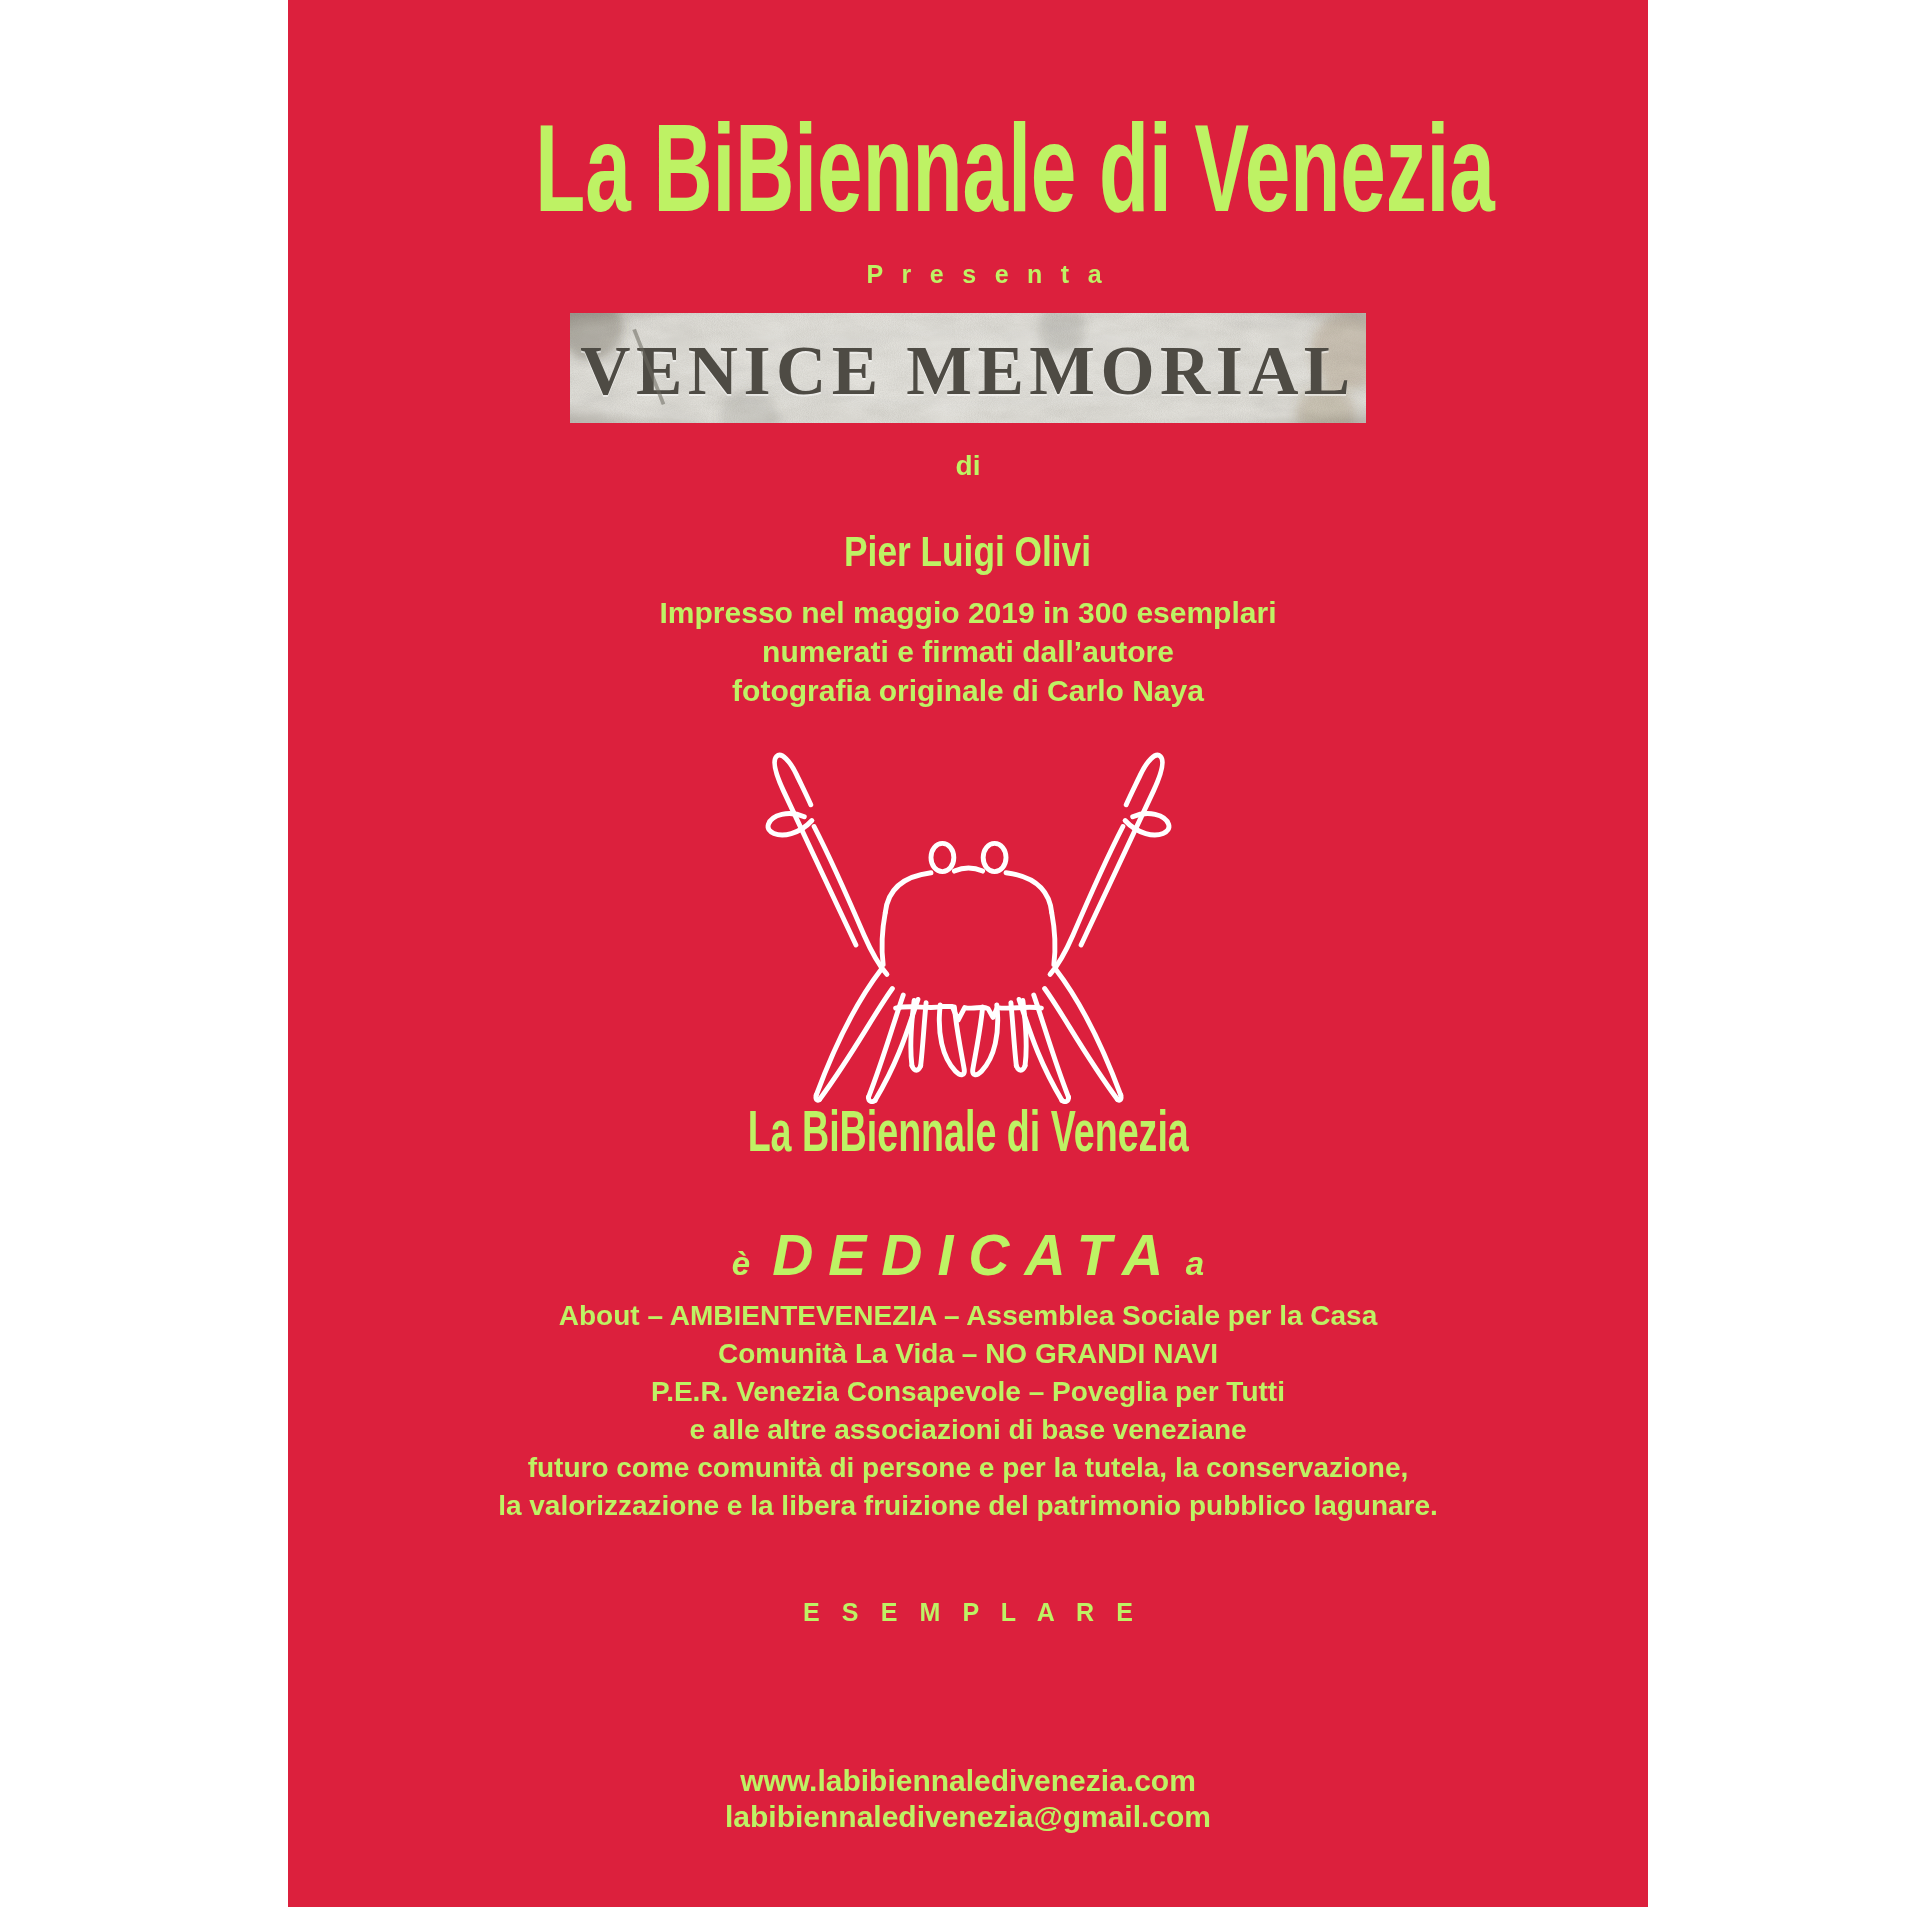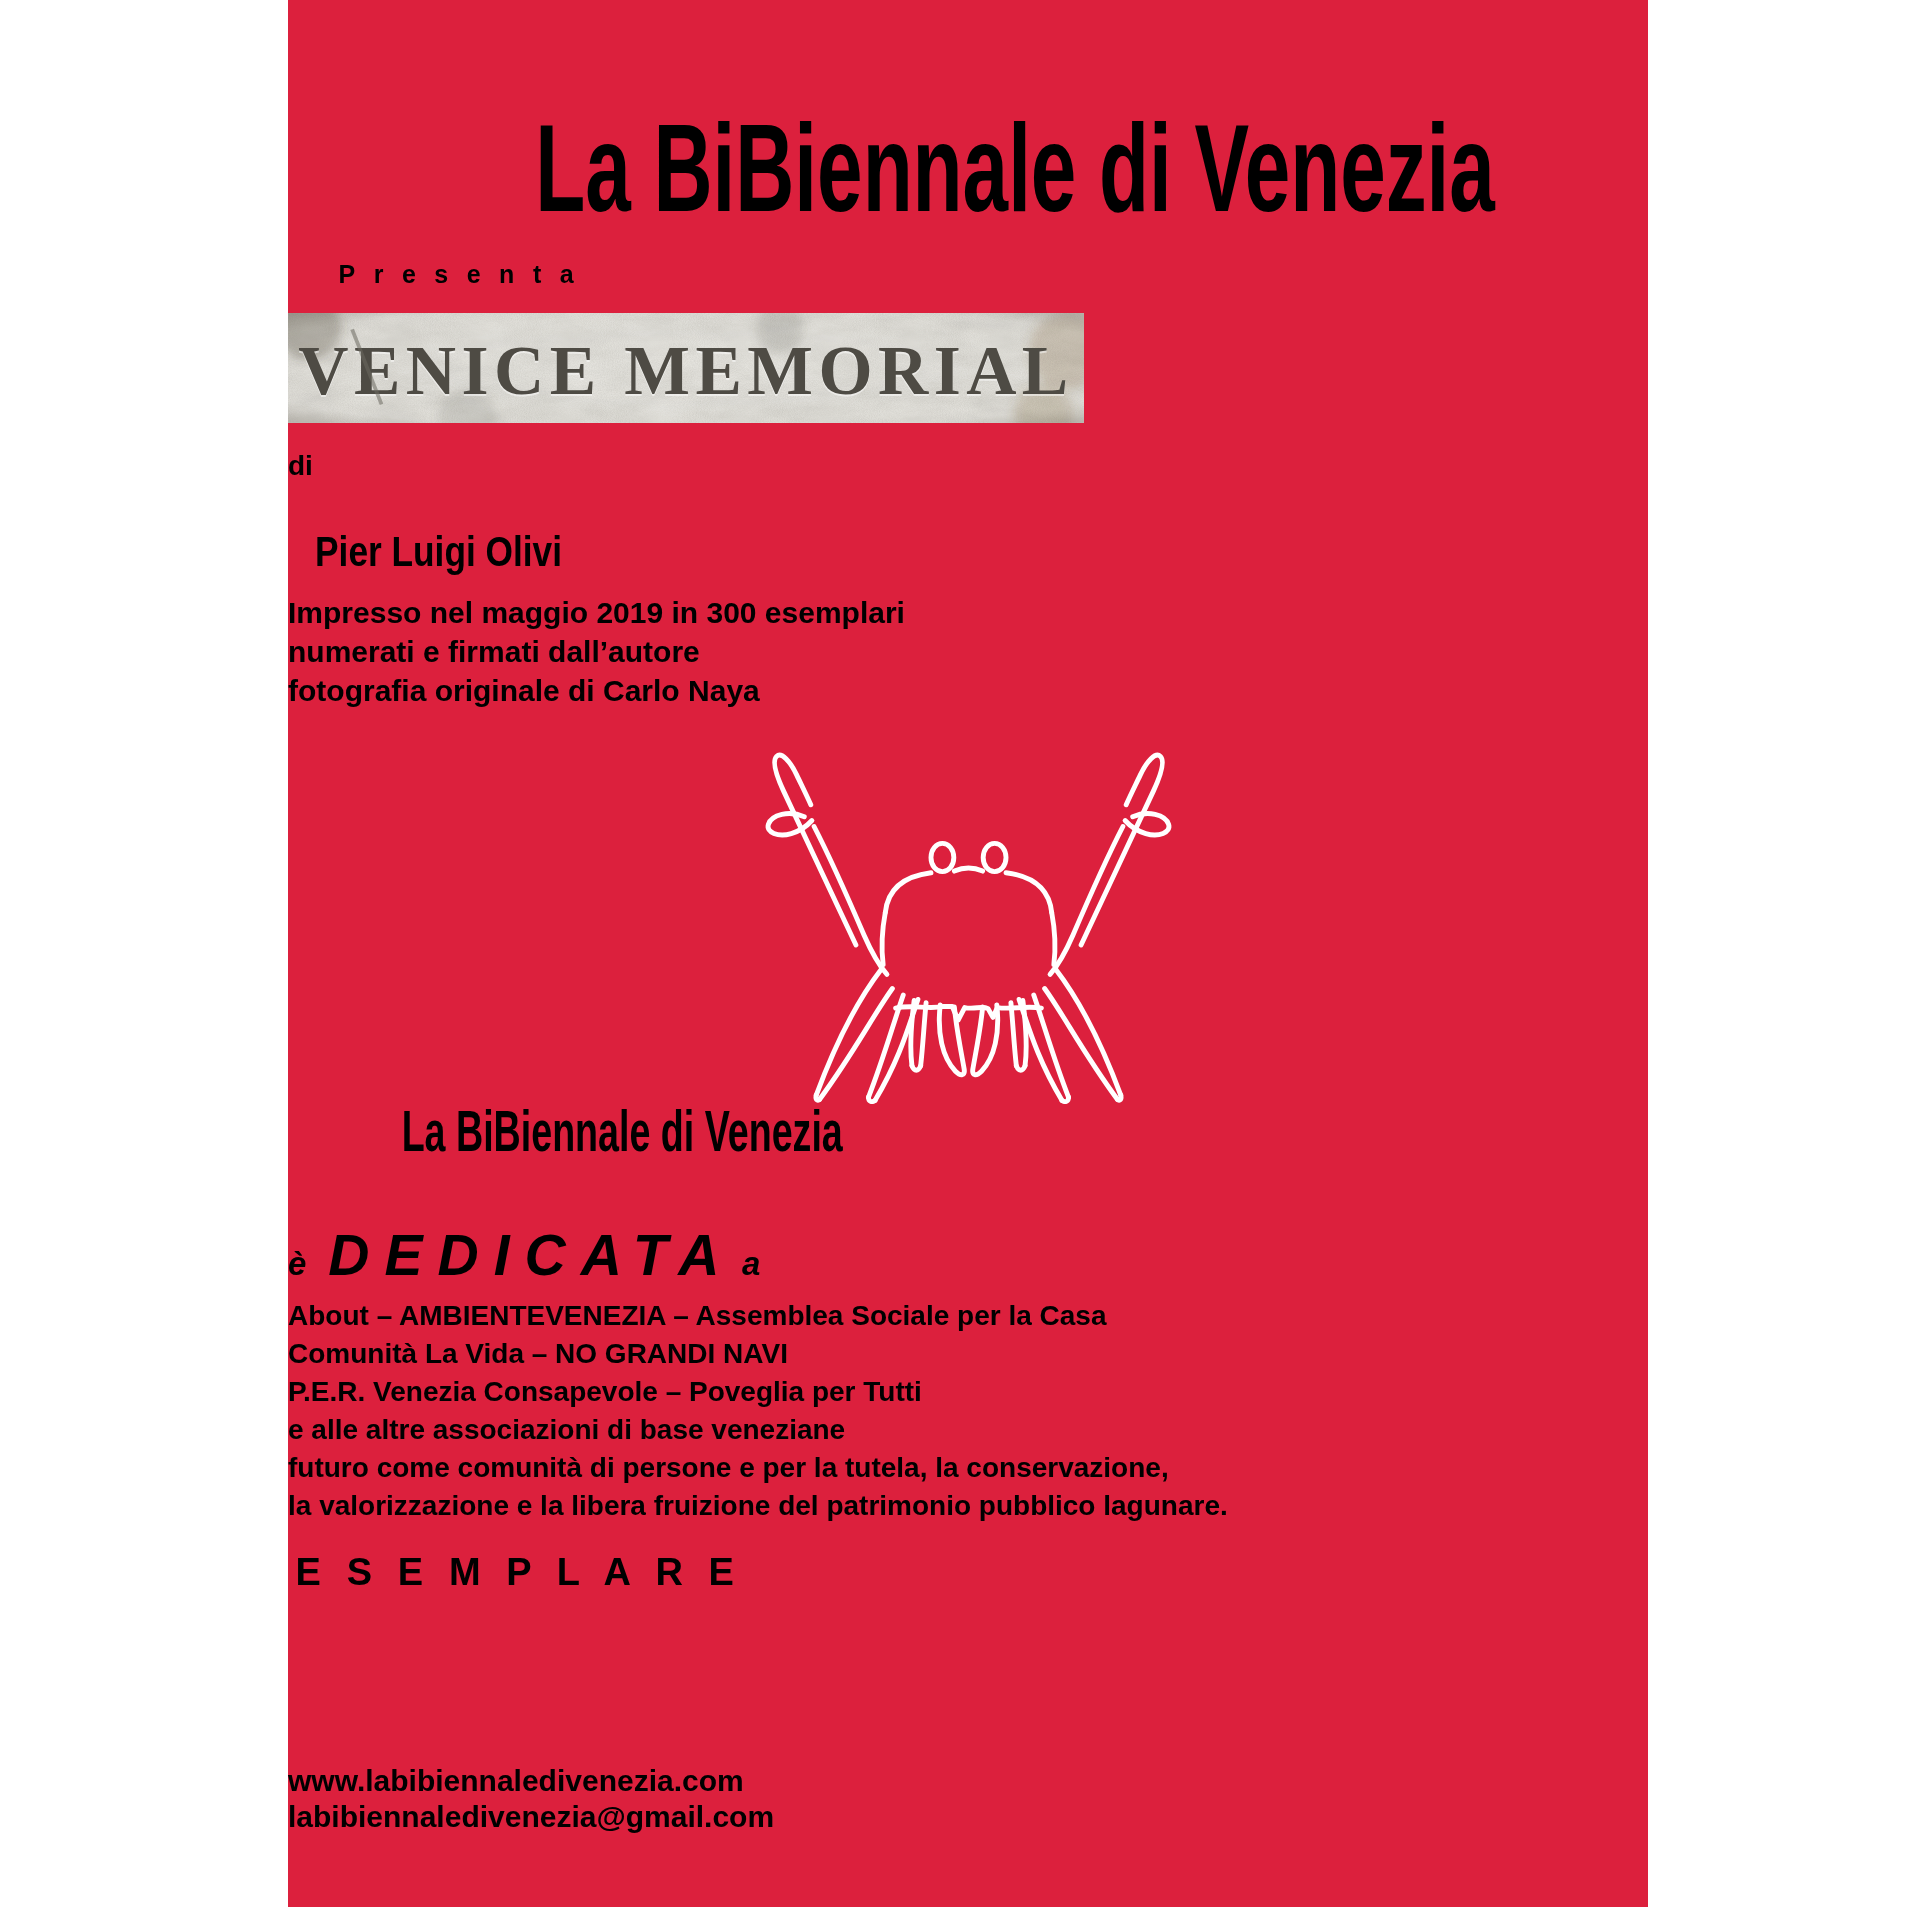--- a/index.html
+++ b/index.html
@@ -13,21 +13,22 @@
   }
   .panel {
     position: absolute;
     left: 288px; top: 0;
     width: 1360px; height: 1907px;
     background: #DC203D;
   }
   .block {
     position: absolute;
     left: 0; right: 0;
-    color: #000000;
+    text-align: center;
+    color: #bef264;
     font-weight: bold;
     white-space: nowrap;
   }
   .condense { display: inline-block; transform: scaleX(0.66); transform-origin: 50% 50%; white-space: nowrap; }
   .condense-author { display: inline-block; transform: scaleX(0.82); transform-origin: 50% 50%; white-space: nowrap; }
 
   .main-title   { top: 103px;  font-size: 124px; line-height: 130px; }
   .presenta     { top: 260px;  font-size: 25px;  line-height: 28px; letter-spacing: 18.5px; text-indent: 18.5px; margin-left: 32px; }
 
   .plaque-wrap  { top: 313px;  height: 82px; }
@@ -42,21 +43,21 @@
 
   .second-title { top: 1101px; font-size: 57px; line-height: 61px; }
 
   .dedicata-row { top: 1220px; font-size: 33px; line-height: 71px; font-style: italic; }
   .dedicata-row .small  { font-size: 33px; }
   .dedicata-word { font-size: 57px; letter-spacing: 15px; text-indent: 15px; padding: 0 7.6px 0 22px; }
 
   .dedication   { top: 1297px; font-size: 28px; line-height: 38px; font-weight: bold; }
   .dedication div { white-space: nowrap; }
 
-  .esemplare    { top: 1551px; font-size: 38px; line-height: 43px; letter-spacing: 7.6px; text-indent: 7.6px; }
+  .esemplare    { top: 1591px; font-size: 25px; line-height: 43px; letter-spacing: 7.6px; text-indent: 7.6px; }
   .footer       { top: 1763px; font-size: 30px; line-height: 36px; }
 </style>
 </head>
 <body>
 
 <div class="page">
   <div class="panel">
 
     <div class="block main-title">
       <span class="condense">La BiBiennale di Venezia</span>

